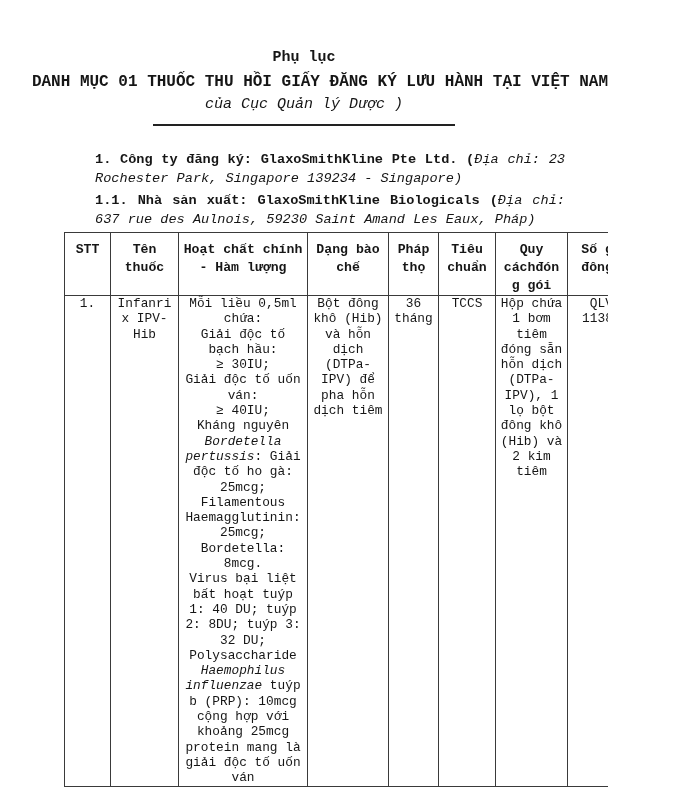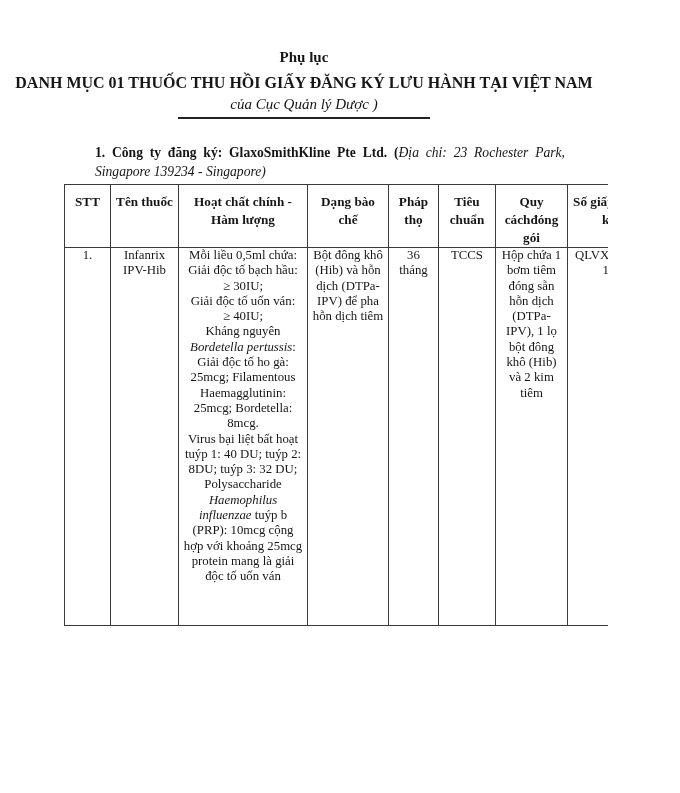--- a/index.html
+++ b/index.html
@@ -1,45 +1,45 @@
 <!DOCTYPE html>
 <html><head>
 <meta charset="utf-8">
 <style>
   html,body{margin:0;padding:0;background:#ffffff;}
   .page{
     position:relative;
     width:608px;height:793px;
     background:#ffffff;
     color:#161616;
-    font-family:Liberation Serif, serif;
+    font-family:Liberation Mono, monospace;
     box-sizing:border-box;
     padding-top:49px;
     overflow:hidden;
   }
   .center{text-align:center;}
   .appendix-title{
     font-size:15px;line-height:17px;font-weight:bold;white-space:nowrap;
   }
   .main-title{
-    margin-top:7px;font-size:16px;line-height:19px;font-weight:bold;white-space:nowrap;
+    margin-top:7px;font-size:16px;line-height:19px;font-weight:bold;white-space:nowrap;text-align:right;
   }
   .decree-line{
     margin-top:11px;font-size:15px;line-height:19px;font-style:italic;white-space:nowrap;
   }
   .decree-line .fill-num{
     font-style:normal;font-size:13.5px;letter-spacing:0.3px;
   }
   .num-sp{margin:0 8px;}
   .num-sp-sm{margin:0 6px;}
   .slash-sp{margin:0 4px;}
   .issuer-row{margin-top:3px;font-size:15px;line-height:19px;font-style:italic;}
   .issuer-underline{
     display:inline-block;
-    padding:0 52px 3px 52px;
+    padding:0 52px 10px 52px;
     border-bottom:2px solid #222222;
   }
   .paras{margin:24px 43px 0 95px;}
   .paras p{
     margin:0 0 3px 0;
     font-size:13.6px;line-height:19px;
     text-align:justify;
   }
   .lead-bold{font-weight:bold;}
   .addr-italic{font-style:italic;}
@@ -90,20 +90,21 @@
 
   <div class="center main-title">DANH MỤC 01 THUỐC THU HỒI GIẤY ĐĂNG KÝ LƯU HÀNH TẠI VIỆT NAM</div>
 
 
   <div class="center issuer-row">
     <span class="issuer-underline">của Cục Quản lý Dược )</span>
   </div>
 
   <div class="paras">
     <p><span class="lead-bold">1. Công ty đăng ký: GlaxoSmithKline Pte Ltd. (</span><span class="addr-italic">Địa chỉ: 23 Rochester Park, Singapore 139234 - Singapore)</span></p>
+    <p><span class="lead-bold">1.1. Nhà sản xuất: GlaxoSmithKline Biologicals (</span><span class="addr-italic">Địa chỉ: 637 rue des Aulnois, 59230 Saint Amand Les Eaux, Pháp)</span></p>
   </div>
 
   <table class="drug-table">
     <colgroup>
       <col style="width:46px">
         <col style="width:68px">
         <col style="width:129px">
         <col style="width:81px">
       <col style="width:50px">
         <col style="width:57px">

